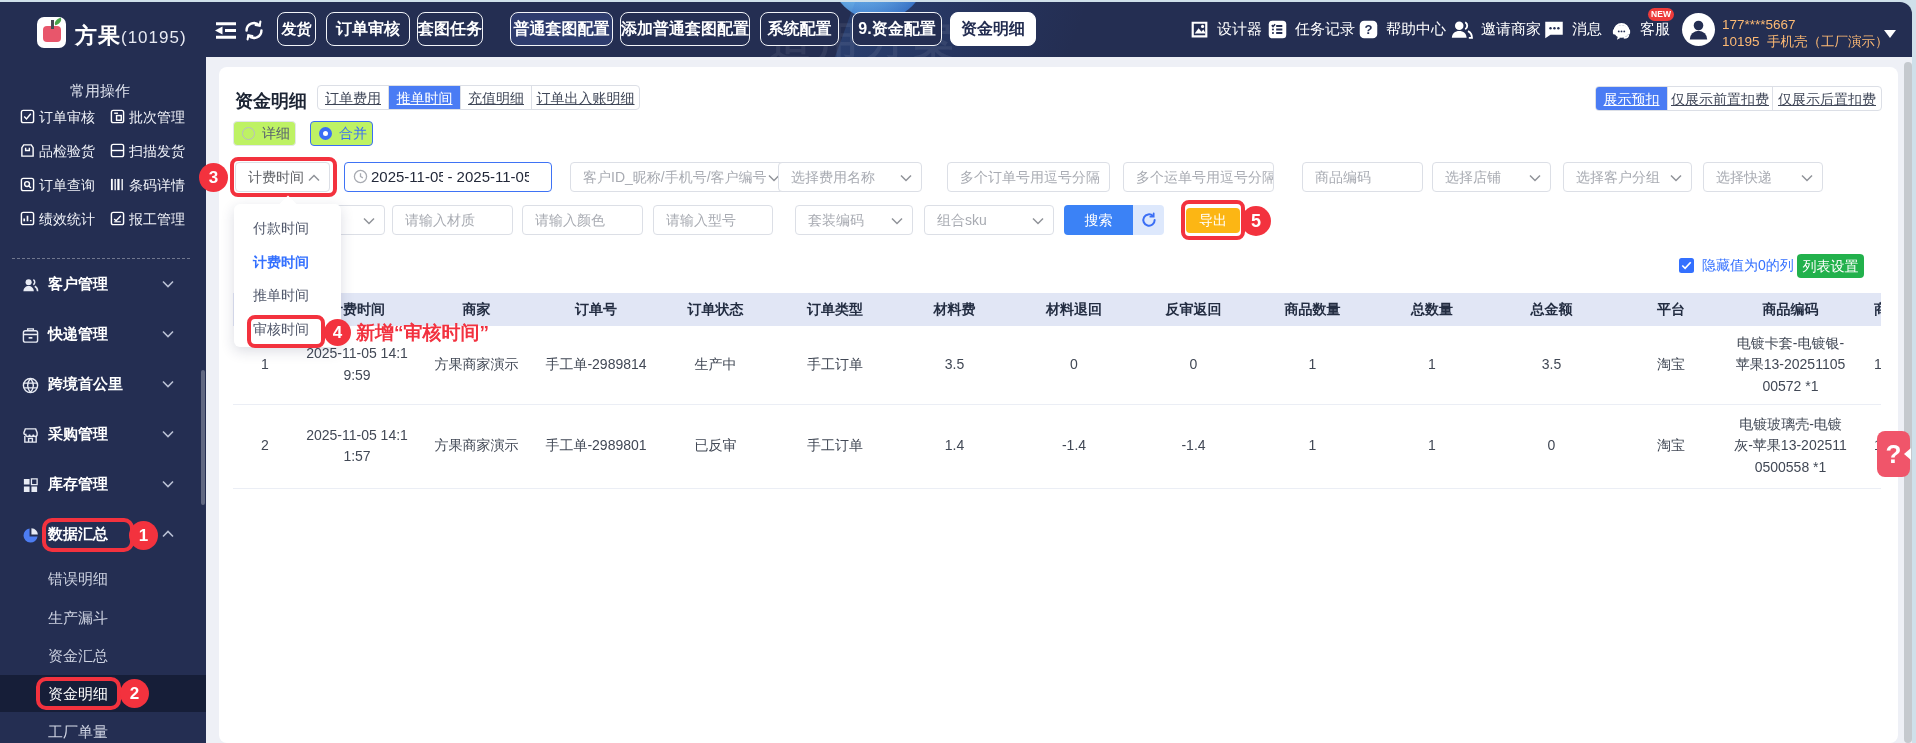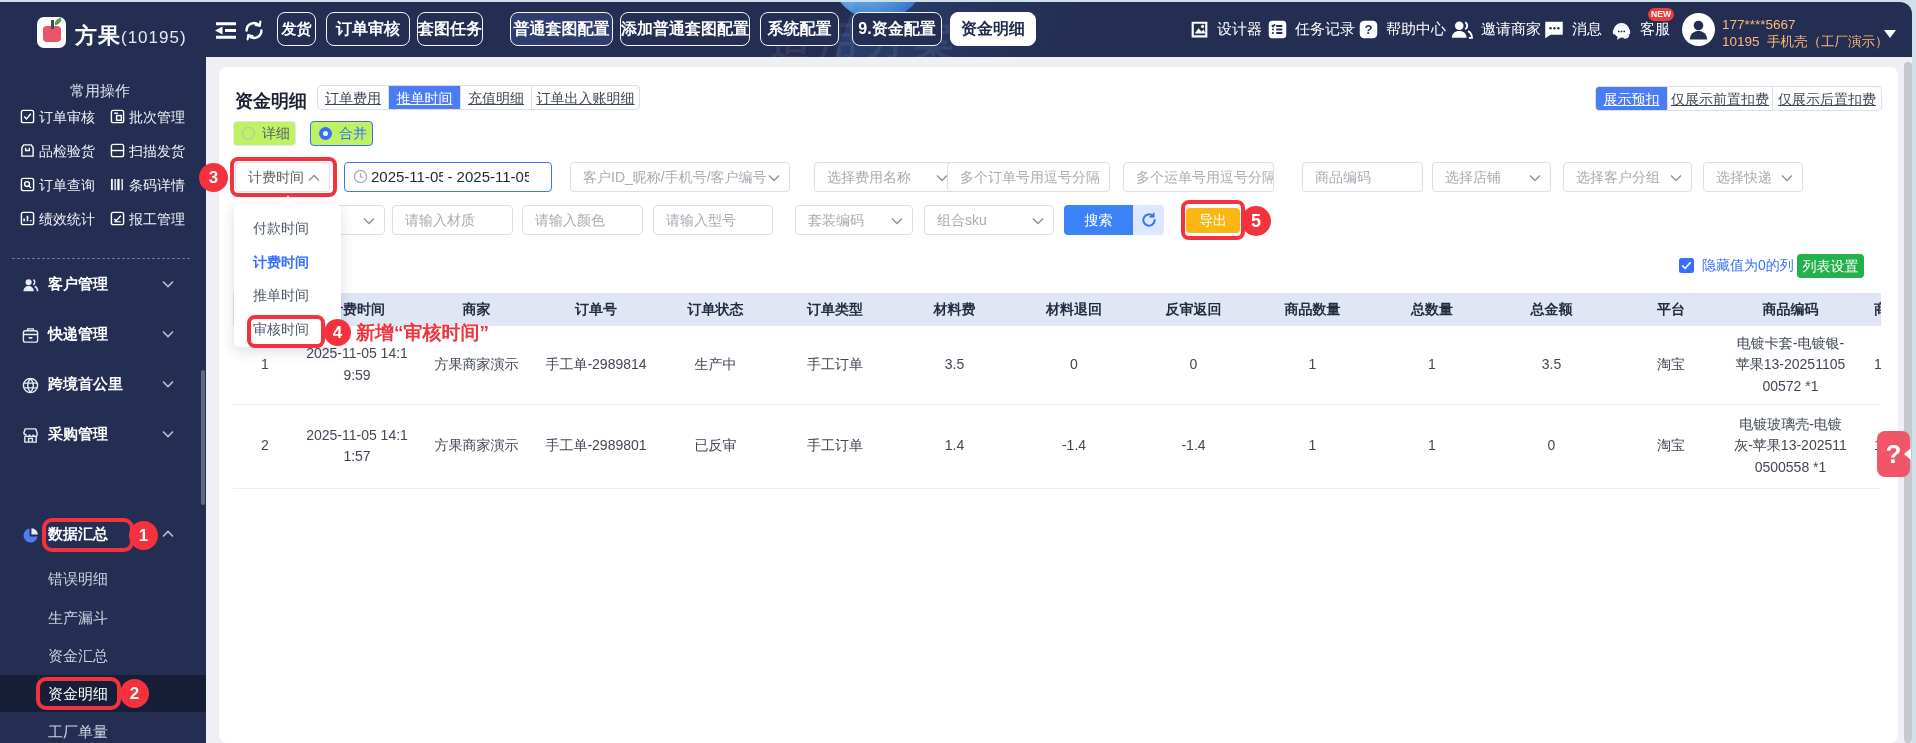--- a/index.html
+++ b/index.html
@@ -209,20 +209,30 @@
   <div class="mi" style="top:358px;">
       <svg class="ic" width="17" height="17" viewBox="0 0 18 18" fill="none" stroke="#e8ebf4" stroke-width="1.5">
         <path d="M2 6l1.5-4h11L16 6v2a2 2 0 0 1-4 0 2 2 0 0 1-4 0 2 2 0 0 1-4 0 2 2 0 0 1-2-2z"></path>
         <path d="M3 9.5V16h12V9.5M7 12h4v4H7z"></path>
       </svg>
       <span class="tx">采购管理</span>
       <svg class="ch" width="12" height="8" viewBox="0 0 12 8" fill="none" stroke="#b9c0d4" stroke-width="1.6">
         <path d="M1 1.5l5 5 5-5"></path>
       </svg>
     </div>
+  <div class="mi" style="top:408px;">
+      <svg class="ic" width="17" height="17" viewBox="0 0 18 18" fill="#e8ebf4">
+        <path d="M2 2h6v6H2zM2 10h6v6H2zM10 10h6v6h-6z"></path>
+        <path d="M10 2h6v6h-6z" fill="none" stroke="#e8ebf4" stroke-width="1.4"></path>
+      </svg>
+      <span class="tx">库存管理</span>
+      <svg class="ch" width="12" height="8" viewBox="0 0 12 8" fill="none" stroke="#b9c0d4" stroke-width="1.6">
+        <path d="M1 1.5l5 5 5-5"></path>
+      </svg>
+    </div>
   <div class="mi" style="top:458px;">
       <svg class="ic" width="17" height="17" viewBox="0 0 18 18">
         <path d="M8 1.5A7.5 7.5 0 1 0 16.5 10H8z" fill="#4d7df2"></path>
         <path d="M10 1.2a7.6 7.6 0 0 1 6.8 6.8H10z" fill="#e8ebf4"></path>
       </svg>
       <span class="tx">数据汇总</span>
       <svg class="ch" width="12" height="8" viewBox="0 0 12 8" fill="none" stroke="#b9c0d4" stroke-width="1.6">
         <path d="M1 6.5l5-5 5 5"></path>
       </svg>
     </div>
@@ -282,33 +292,33 @@
 <div class="inp" style="left:29px;top:105px;width:95px;color:#606266;">计费时间<svg class="vv chev" viewBox="0 0 12 8" fill="none" stroke="#909399" stroke-width="1.5">
         <path d="M1 6.5l5-5 5 5"></path>
       </svg></div>
 <div class="inp" style="left:138px;top:105px;width:208px;border:1.5px solid #3f73f5;color:#23293a;font-size:15px;padding-left:8px;"><svg width="15" height="15" viewBox="0 0 16 16" style="vertical-align:-2px;margin-right:3px;" fill="none" stroke="#a8abb2" stroke-width="1.4">
         <circle cx="8" cy="8" r="6.5"></circle>
         <path d="M8 4.5V8l2.5 1.5"></path>
       </svg>2025-11-0<span style="display:inline-block;width:5px;overflow:hidden;vertical-align:bottom;">5</span> - 2025-11-0<span style="display:inline-block;width:5px;overflow:hidden;vertical-align:bottom;">5</span></div>
 <div class="inp" style="left:364px;top:105px;width:220px;">客户ID_昵称/手机号/客户编号<svg class="vv chev" viewBox="0 0 12 8" fill="none" stroke="#909399" stroke-width="1.5">
         <path d="M1 1.5l5 5 5-5"></path>
       </svg></div>
-<div class="inp" style="left:608px;top:105px;width:144px;">选择费用名称<svg class="vv chev" viewBox="0 0 12 8" fill="none" stroke="#909399" stroke-width="1.5">
+<div class="inp" style="left:572px;top:105px;width:144px;">选择费用名称<svg class="vv chev" viewBox="0 0 12 8" fill="none" stroke="#909399" stroke-width="1.5">
         <path d="M1 1.5l5 5 5-5"></path>
       </svg></div>
 <div class="inp" style="left:741px;top:105px;width:163px;">多个订单号用逗号分隔</div>
 <div class="inp" style="left:917px;top:105px;width:151px;">多个运单号用逗号分隔</div>
 <div class="inp" style="left:1096px;top:105px;width:121px;">商品编码</div>
 <div class="inp" style="left:1226px;top:105px;width:119px;">选择店铺<svg class="vv chev" viewBox="0 0 12 8" fill="none" stroke="#909399" stroke-width="1.5">
         <path d="M1 1.5l5 5 5-5"></path>
       </svg></div>
 <div class="inp" style="left:1357px;top:105px;width:129px;">选择客户分组<svg class="vv chev" viewBox="0 0 12 8" fill="none" stroke="#909399" stroke-width="1.5">
         <path d="M1 1.5l5 5 5-5"></path>
       </svg></div>
-<div class="inp" style="left:1497px;top:105px;width:100px;">选择快递<svg class="vv chev" viewBox="0 0 12 8" fill="none" stroke="#909399" stroke-width="1.5">
+<div class="inp" style="left:1497px;top:105px;width:120px;">选择快递<svg class="vv chev" viewBox="0 0 12 8" fill="none" stroke="#909399" stroke-width="1.5">
         <path d="M1 1.5l5 5 5-5"></path>
       </svg></div>
 
 <div class="inp" style="left:29px;top:148px;width:150px;">
       <svg class="vv chev" viewBox="0 0 12 8" fill="none" stroke="#909399" stroke-width="1.5">
         <path d="M1 1.5l5 5 5-5"></path>
       </svg>
     </div>
 <div class="inp" style="left:186px;top:148px;width:121px;">请输入材质</div>
 <div class="inp" style="left:316px;top:148px;width:121px;">请输入颜色</div>

